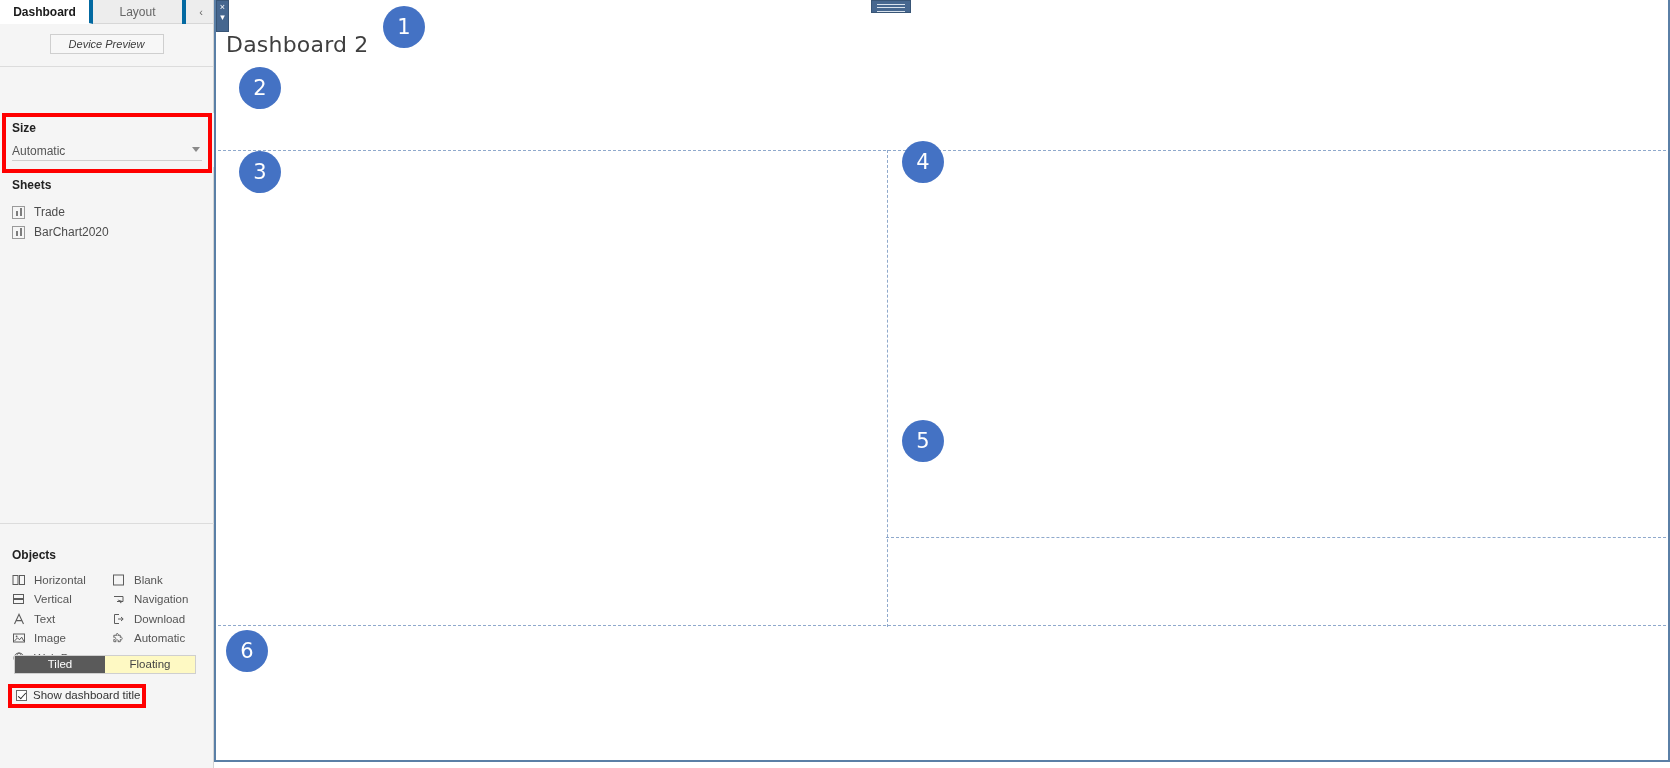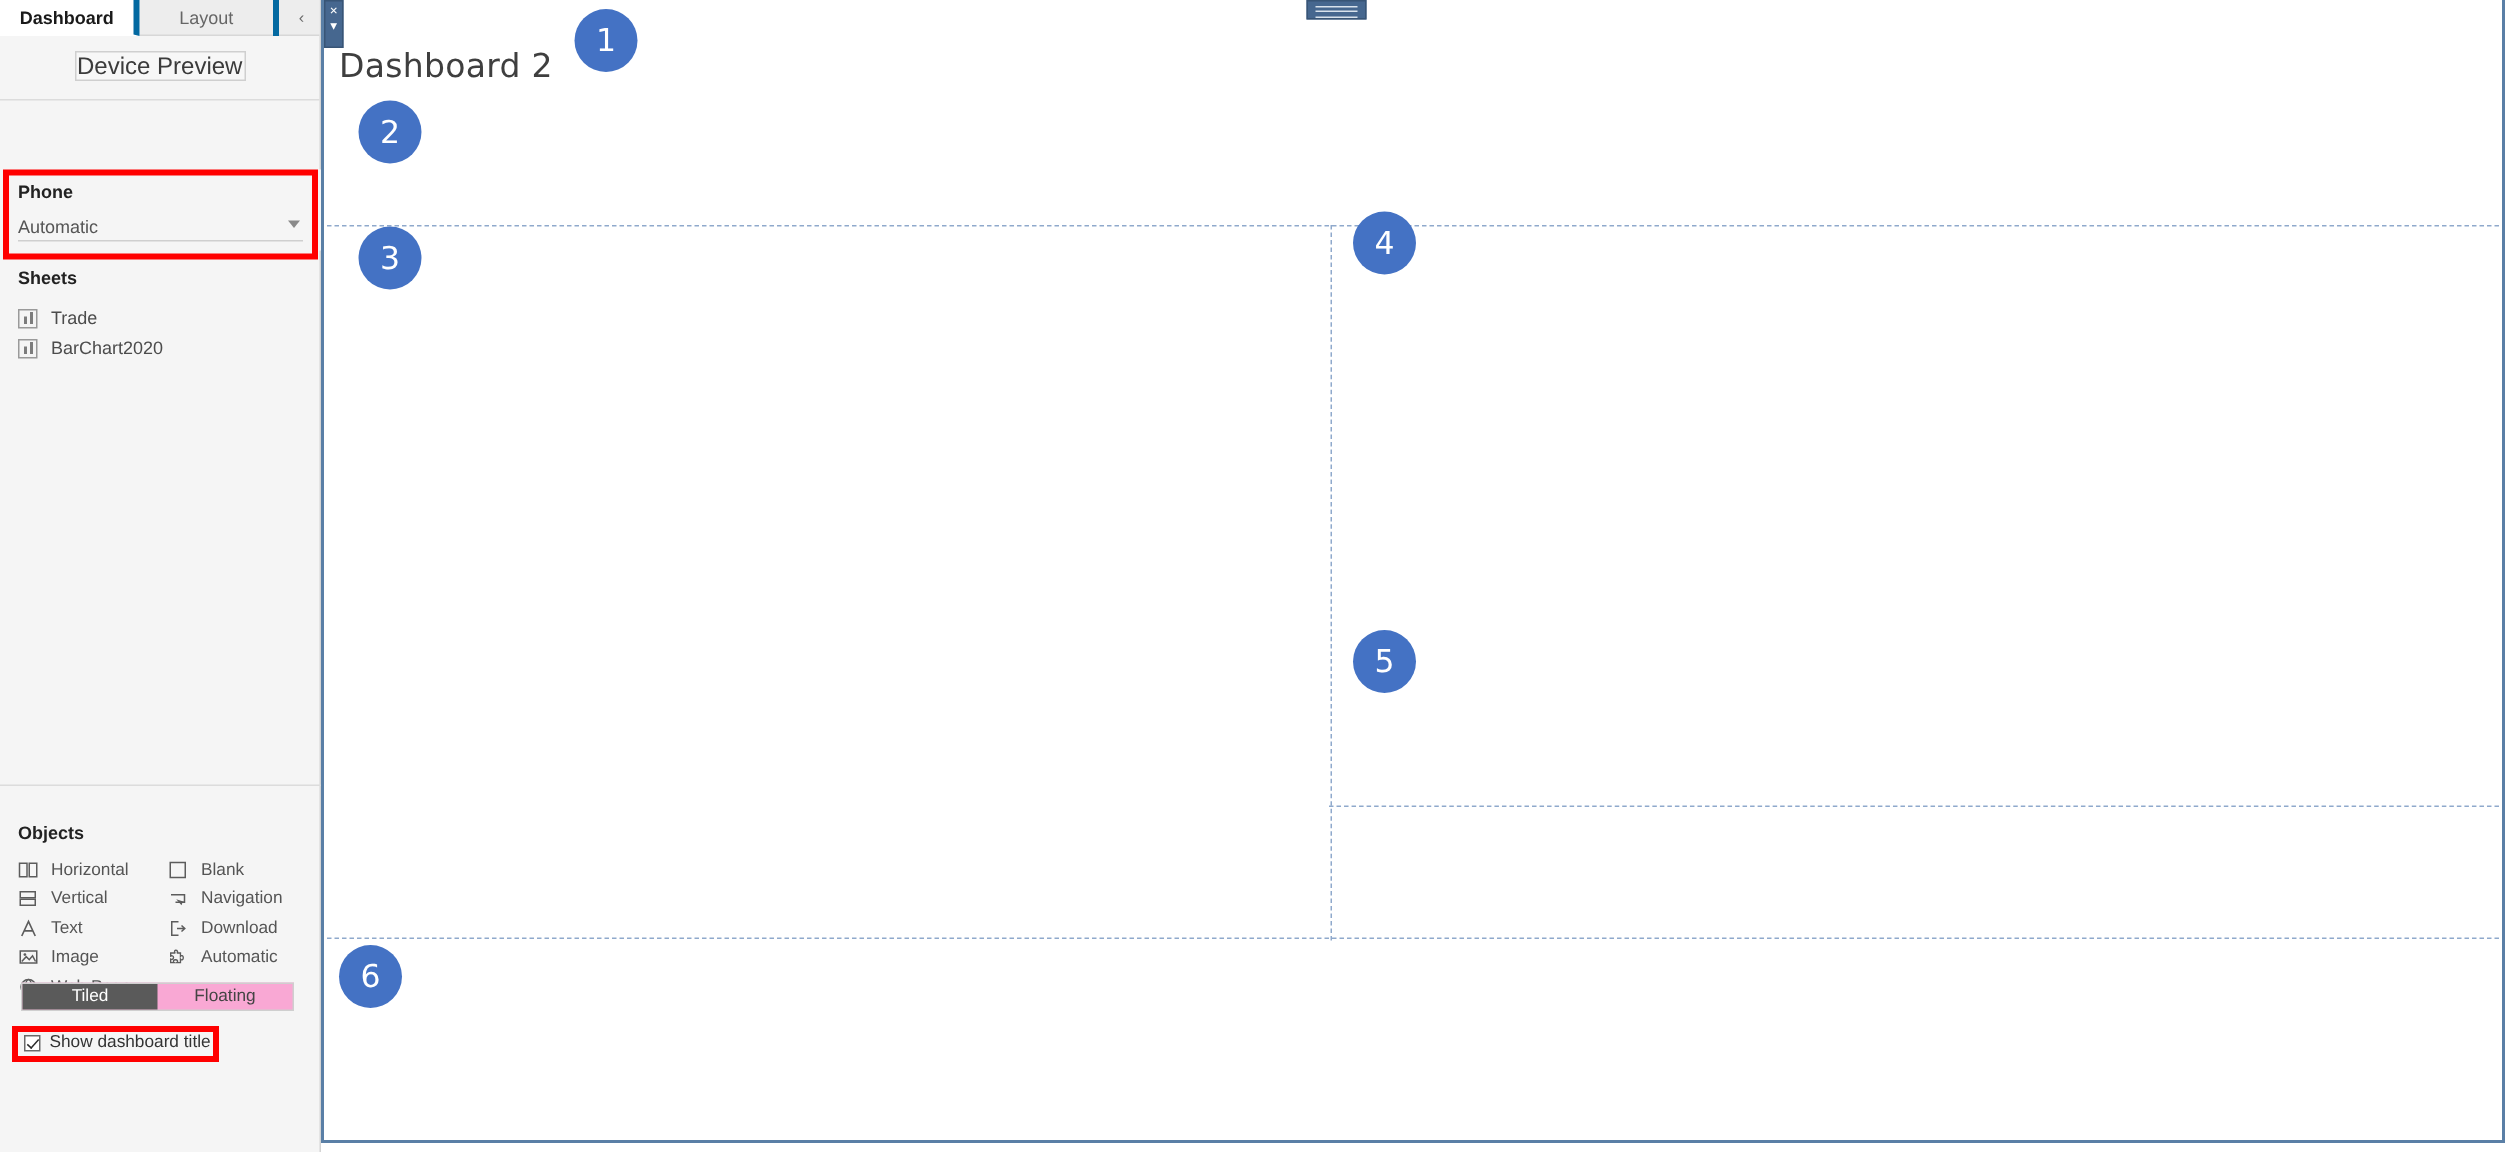--- a/index.html
+++ b/index.html
@@ -75,26 +75,27 @@
   .device-item.selected { background: #e0e0e0; }
 
   .device-preview-wrap {
     padding: 10px 0 0 0;
     text-align: center;
   }
   .device-preview-btn {
     display: inline-block;
     width: 114px; height: 20px;
     line-height: 19px;
-    font-size: 16px;
+    font-size: 11px;
     color: #3b3b3b;
     background: #f7f7f7;
     border: 1px solid #cfcfcf;
     text-align: center;
     cursor: pointer;
+    font-style: italic;
   }
 
   .section-hr {
     height: 1px;
     background: #dcdcdc;
     margin: 12px 0 0 0;
   }
 
   
   #size-block {
@@ -212,21 +213,21 @@
   }
   .obj-ico svg { display: block; }
 
   
   .tf-toggle {
     position: absolute;
     left: 14px; top: 655px;
     width: 182px; height: 19px;
     display: flex;
     border: 1px solid #cfcfcf;
-    background: #f9a8d4;
+    background: #fef9c3;
   }
   .tf-btn {
     flex: 1;
     line-height: 17px;
     text-align: center;
     font-size: 11.5px;
     color: #444444;
     cursor: pointer;
   }
   .tf-btn.active {
@@ -362,21 +363,21 @@
     </div>
 
 
     <div class="device-preview-wrap">
       <div class="device-preview-btn">Device Preview</div>
     </div>
 
     <div class="section-hr"></div>
 
     <div id="size-block">
-      <div class="section-title">Phone</div>
+      <div class="section-title">Size</div>
       <div class="combo">
         <div class="combo-value">Automatic</div>
         <div class="combo-arrow"></div>
       </div>
     </div>
     <div class="red-box" id="redbox-size"></div>
 
     <div id="sheets-block">
       <div class="section-title">Sheets</div>
       <div class="sheet-item">

